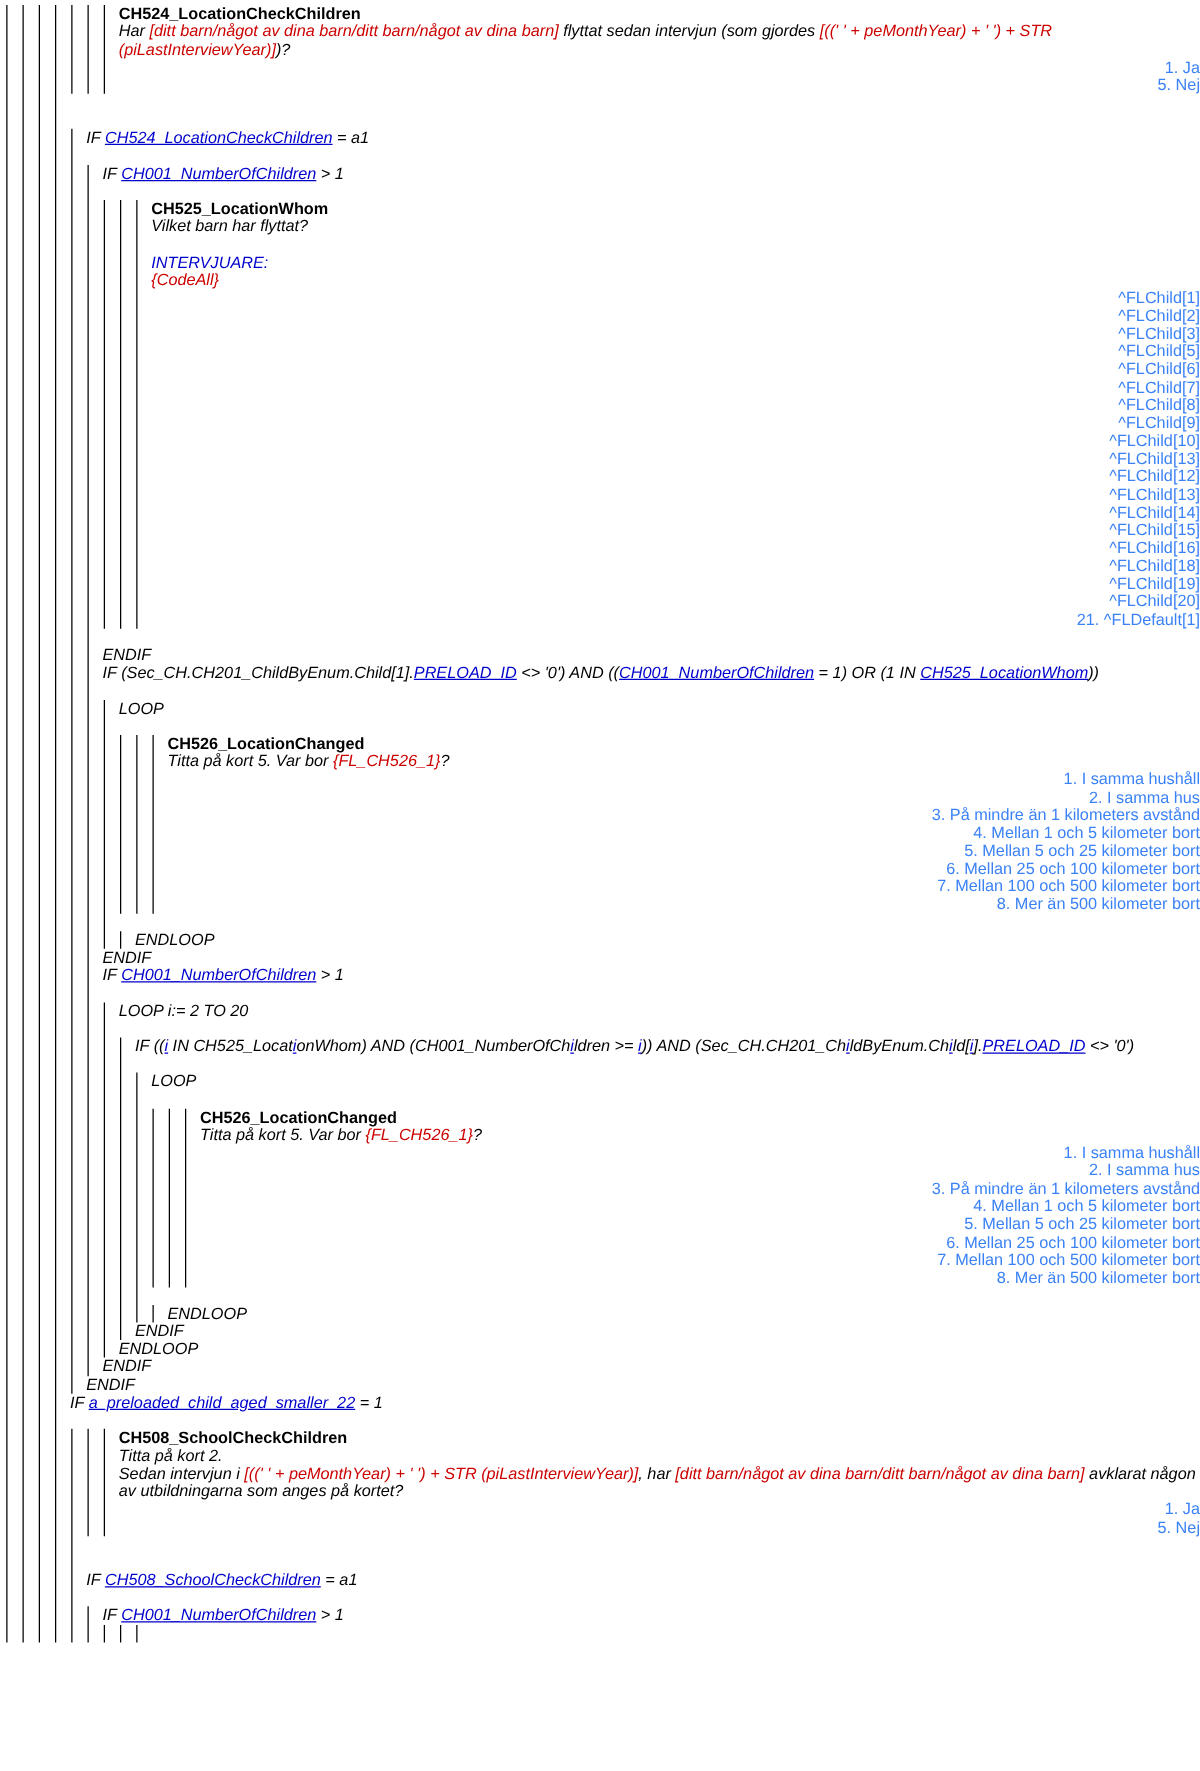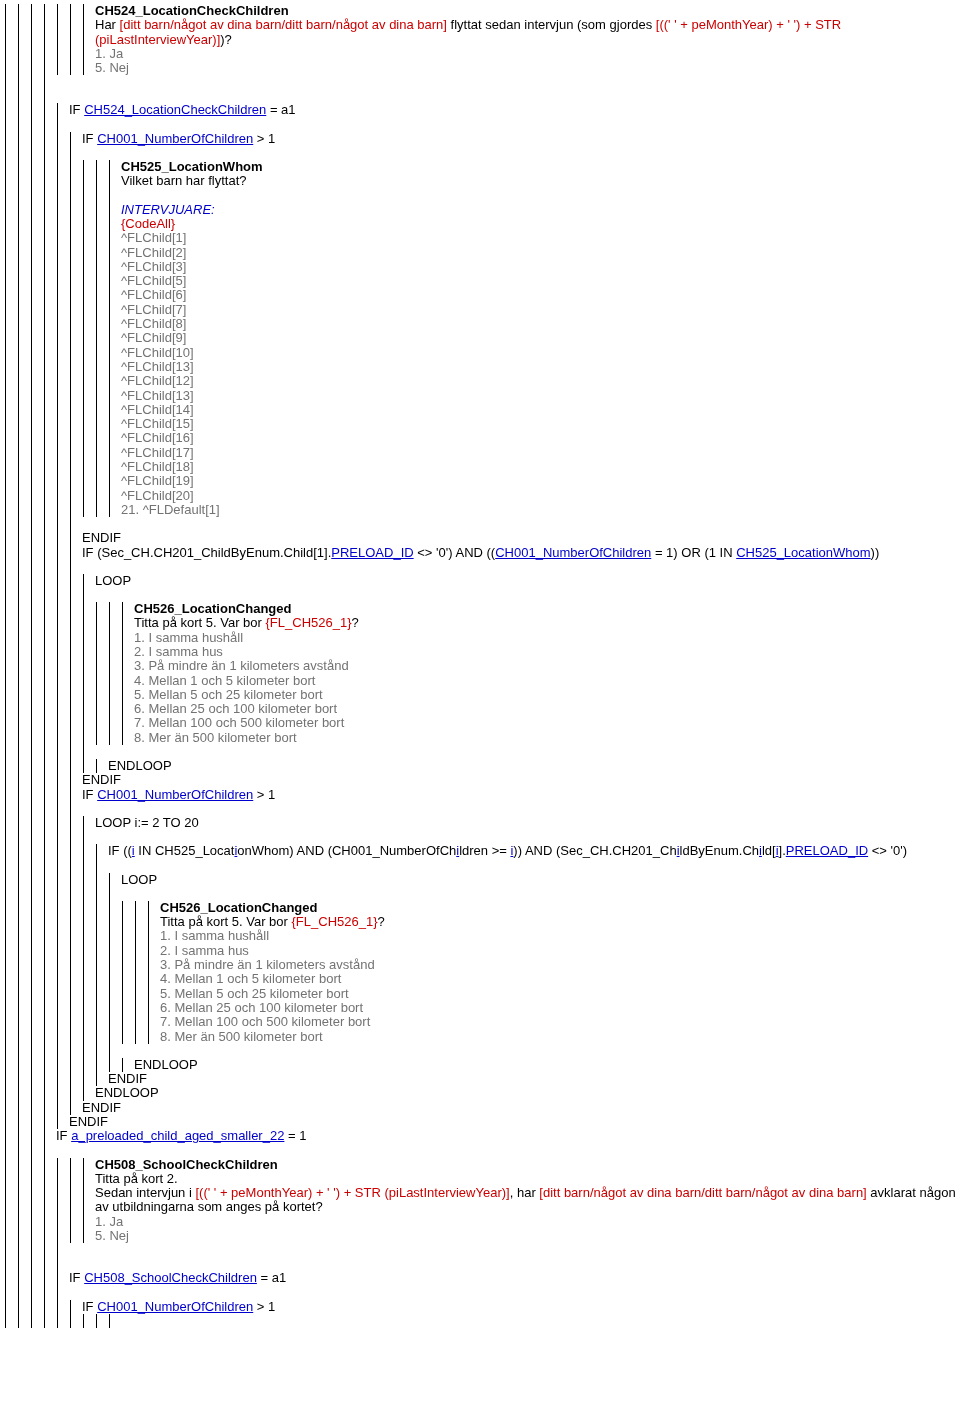--- a/index.html
+++ b/index.html
@@ -17,23 +17,23 @@
   .lvl {
     border-left: 1px solid #000;
     margin-left: 5px;
     padding-left: 7px;
   }
   .row {
     padding: 0 0 0 4px;
     white-space: normal;
   }
   .var-title { font-weight: bold; }
-  .italic { }
+  .italic { font-style: italic; }
   .red { color: #cc0000; }
-  .green { color: #737373; }
+  .green { color: #3b82f6; text-align: right; }
   .bluei { color: #0000cc; font-style: italic; }
   .link { color: #0000cc; text-decoration: underline; }
   .sp { height: 14px; }
   .sp2 { height: 28px; }
 </style>
 </head>
 <body>
 
 <div class="wrap">
 <div class="lvl">
@@ -87,21 +87,20 @@
                         <div class="row green">^FLChild[7]</div>
                         <div class="row green">^FLChild[8]</div>
                         <div class="row green">^FLChild[9]</div>
                         <div class="row green">^FLChild[10]</div>
                         <div class="row green">^FLChild[13]</div>
                         <div class="row green">^FLChild[12]</div>
                         <div class="row green">^FLChild[13]</div>
                         <div class="row green">^FLChild[14]</div>
                         <div class="row green">^FLChild[15]</div>
                         <div class="row green">^FLChild[16]</div>
-                        <div class="row green">^FLChild[17]</div>
                         <div class="row green">^FLChild[18]</div>
                         <div class="row green">^FLChild[19]</div>
                         <div class="row green">^FLChild[20]</div>
                       </div>
         <div class="row green">21. ^FLDefault[1]</div>
       </div>
                   </div>
                 </div>
 
       <div class="sp"></div>

